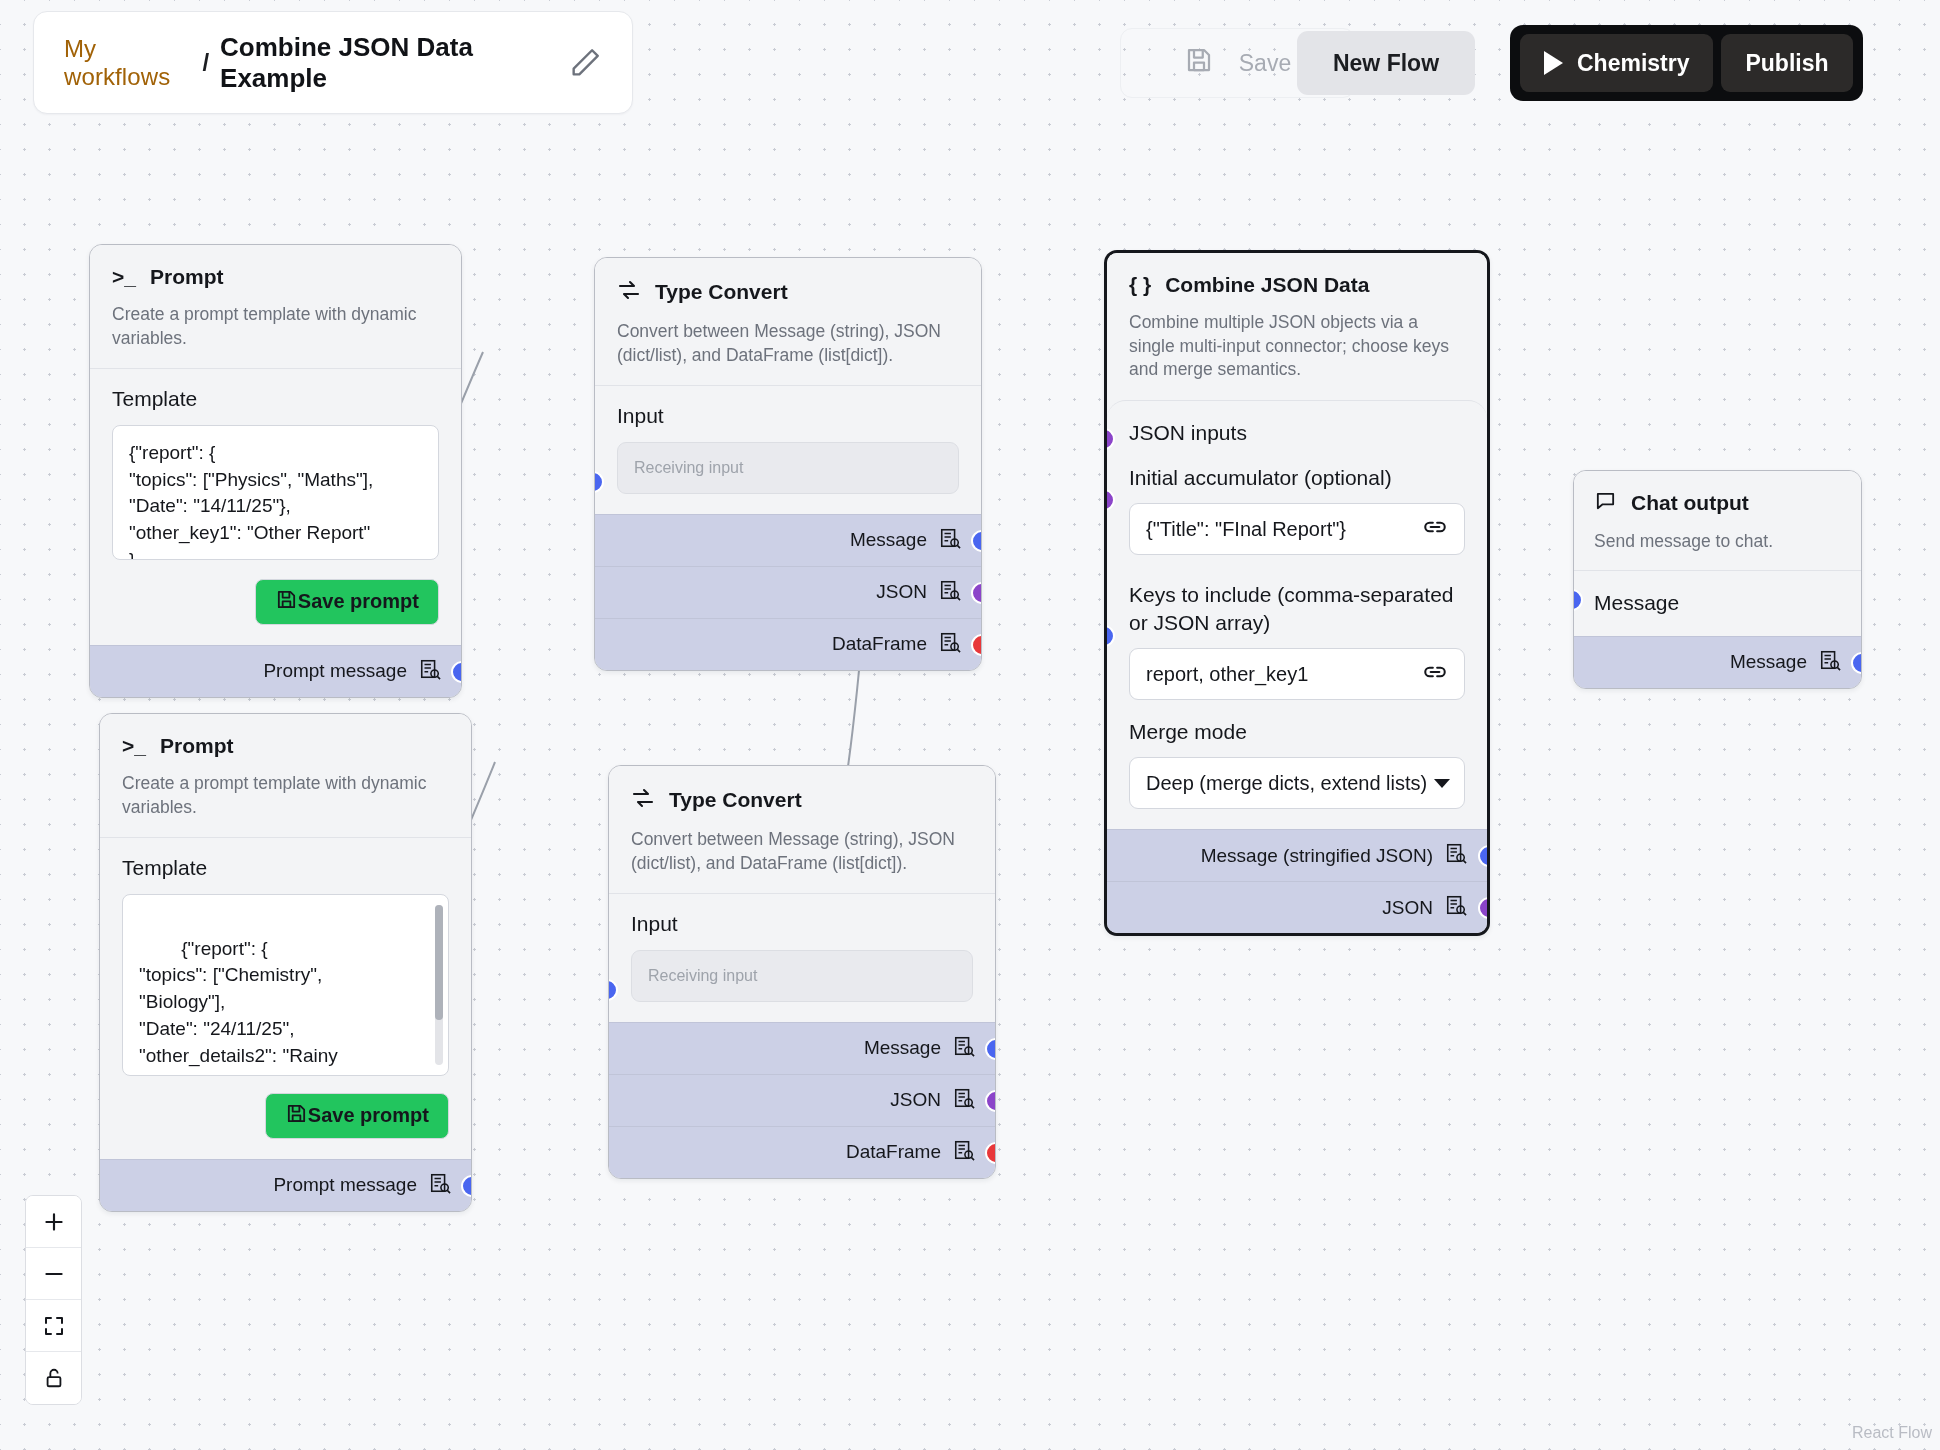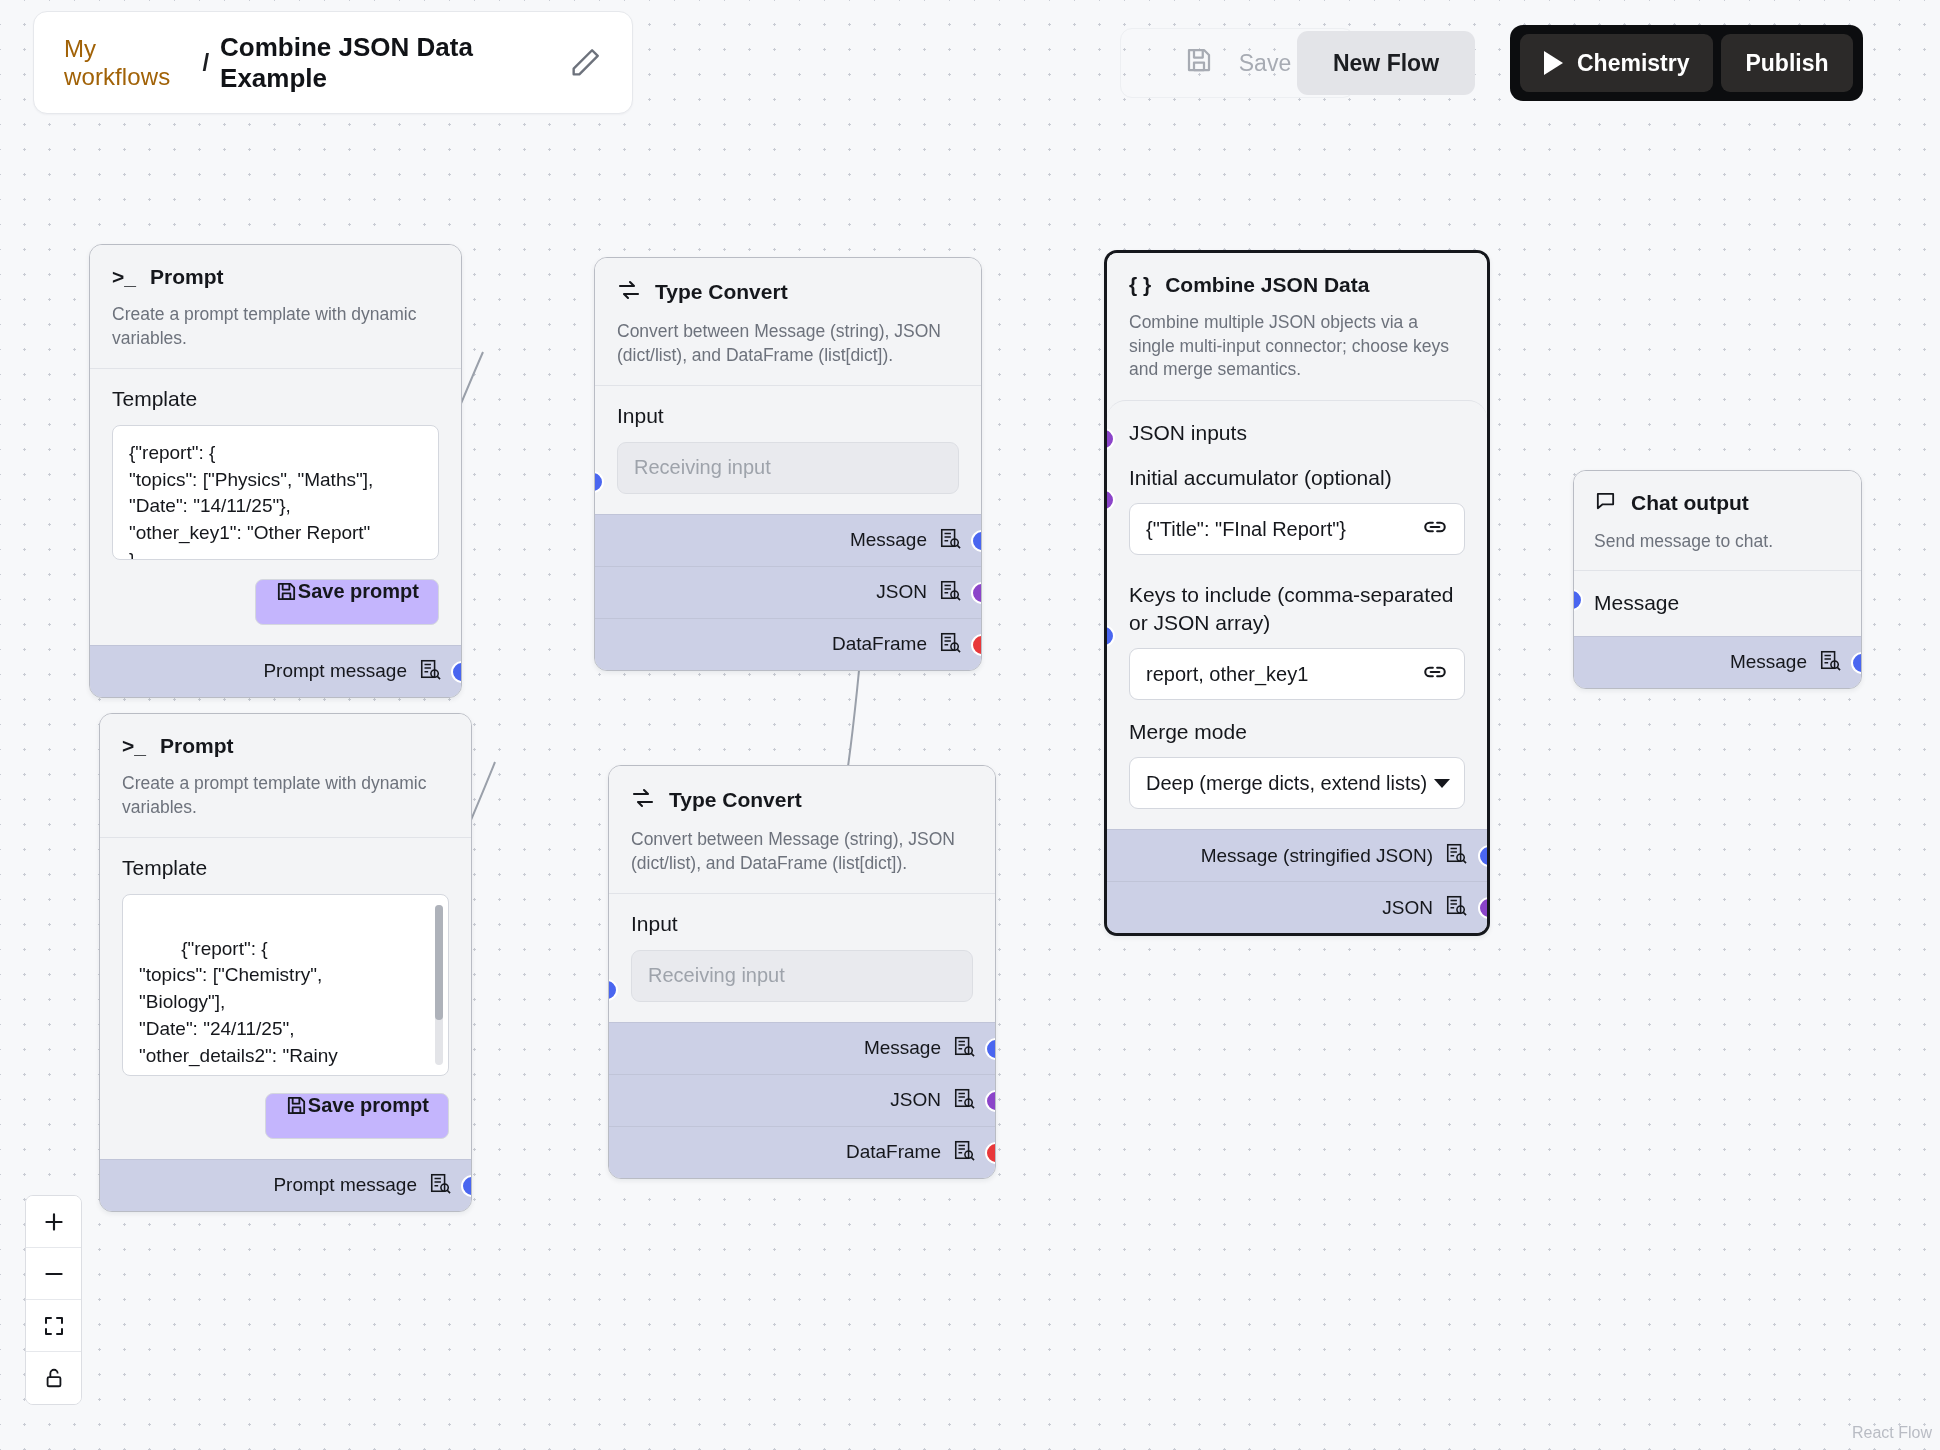--- a/index.html
+++ b/index.html
@@ -94,33 +94,33 @@
     white-space: pre-wrap; position: relative; overflow: hidden;
   }
   .input-box {
     background: #ffffff; border: 1px solid #d4d7de; border-radius: 9px;
     height: 52px; display: flex; align-items: center; justify-content: space-between;
     padding: 0 16px; font-size: 20px; color: #15171c;
   }
   .readonly-box {
     background: #e9eaee; border: 1px solid #dcdee3; border-radius: 9px;
     height: 52px; display: flex; align-items: center;
-    padding: 0 16px; font-size: 20px; color: #9ea3ab;
+    padding: 0 16px; font-size: 16px; color: #9ea3ab;
   }
   .select-box {
     background: #ffffff; border: 1px solid #d4d7de; border-radius: 9px;
     height: 52px; display: flex; align-items: center; justify-content: space-between;
     padding: 0 14px 0 16px; font-size: 20px; color: #15171c; overflow: hidden;
   }
   .sel-text { overflow: hidden; white-space: nowrap; }
   .caret { width:0;height:0;border-left:8px solid transparent;border-right:8px solid transparent;border-top:9px solid #15171c; flex:none; margin-left:8px;}
   .btn-saveprompt {
-    display: flex; align-items: flex-start; 
+    display: flex; align-items: center; 
     height: 46px; padding: 0 19px;
-    background: #c4b5fd; border: 1px solid #d4d7de; border-radius: 8px;
+    background: #22c55e; border: 1px solid #d4d7de; border-radius: 8px;
     font-size: 20px; font-weight: 700; color: #15171c; font-family: inherit;
   }
   .port-row {
     background: #ccd0e6; border-top: 1px solid #c0c4d8;
     height: 52px; display: flex; align-items: center; justify-content: flex-end;
     gap: 12px; padding: 0 20px;
     font-size: 19px; color: #15171c; position: relative;
   }
   .handle {
     position: absolute; width: 22px; height: 22px; border-radius: 50%;

